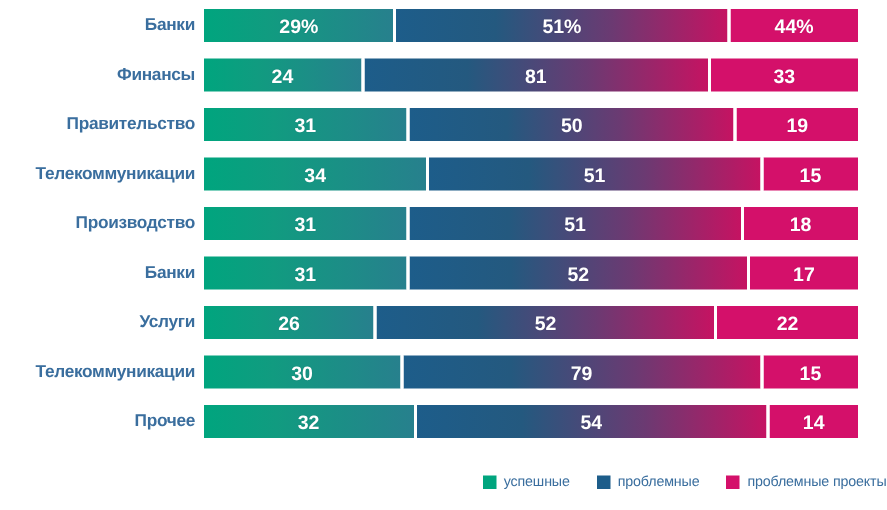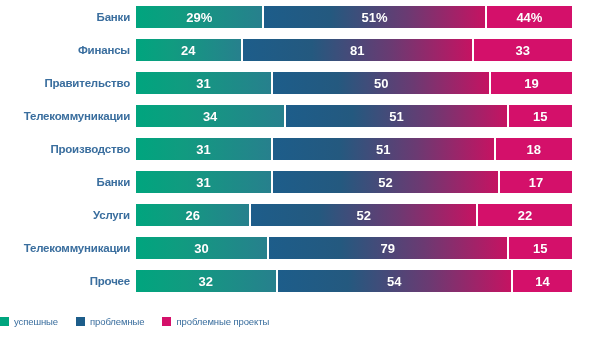--- a/index.html
+++ b/index.html
@@ -75,22 +75,22 @@
     line-height: 1;
     text-shadow: 0 0 1px rgba(0,0,0,0.12);
     text-align: center;
   }
   .legend {
     position: absolute;
     left: 0;
     top: 316px;
     width: 591px;
     display: flex;
-    justify-content: flex-start;
-    padding-right: 28px;
+    justify-content: flex-end;
+    padding-right: 0;
     box-sizing: border-box;
     gap: 18px;
   }
   .legend-item {
     display: flex;
     align-items: center;
     gap: 5px;
   }
   .legend-swatch {
     width: 9px;

